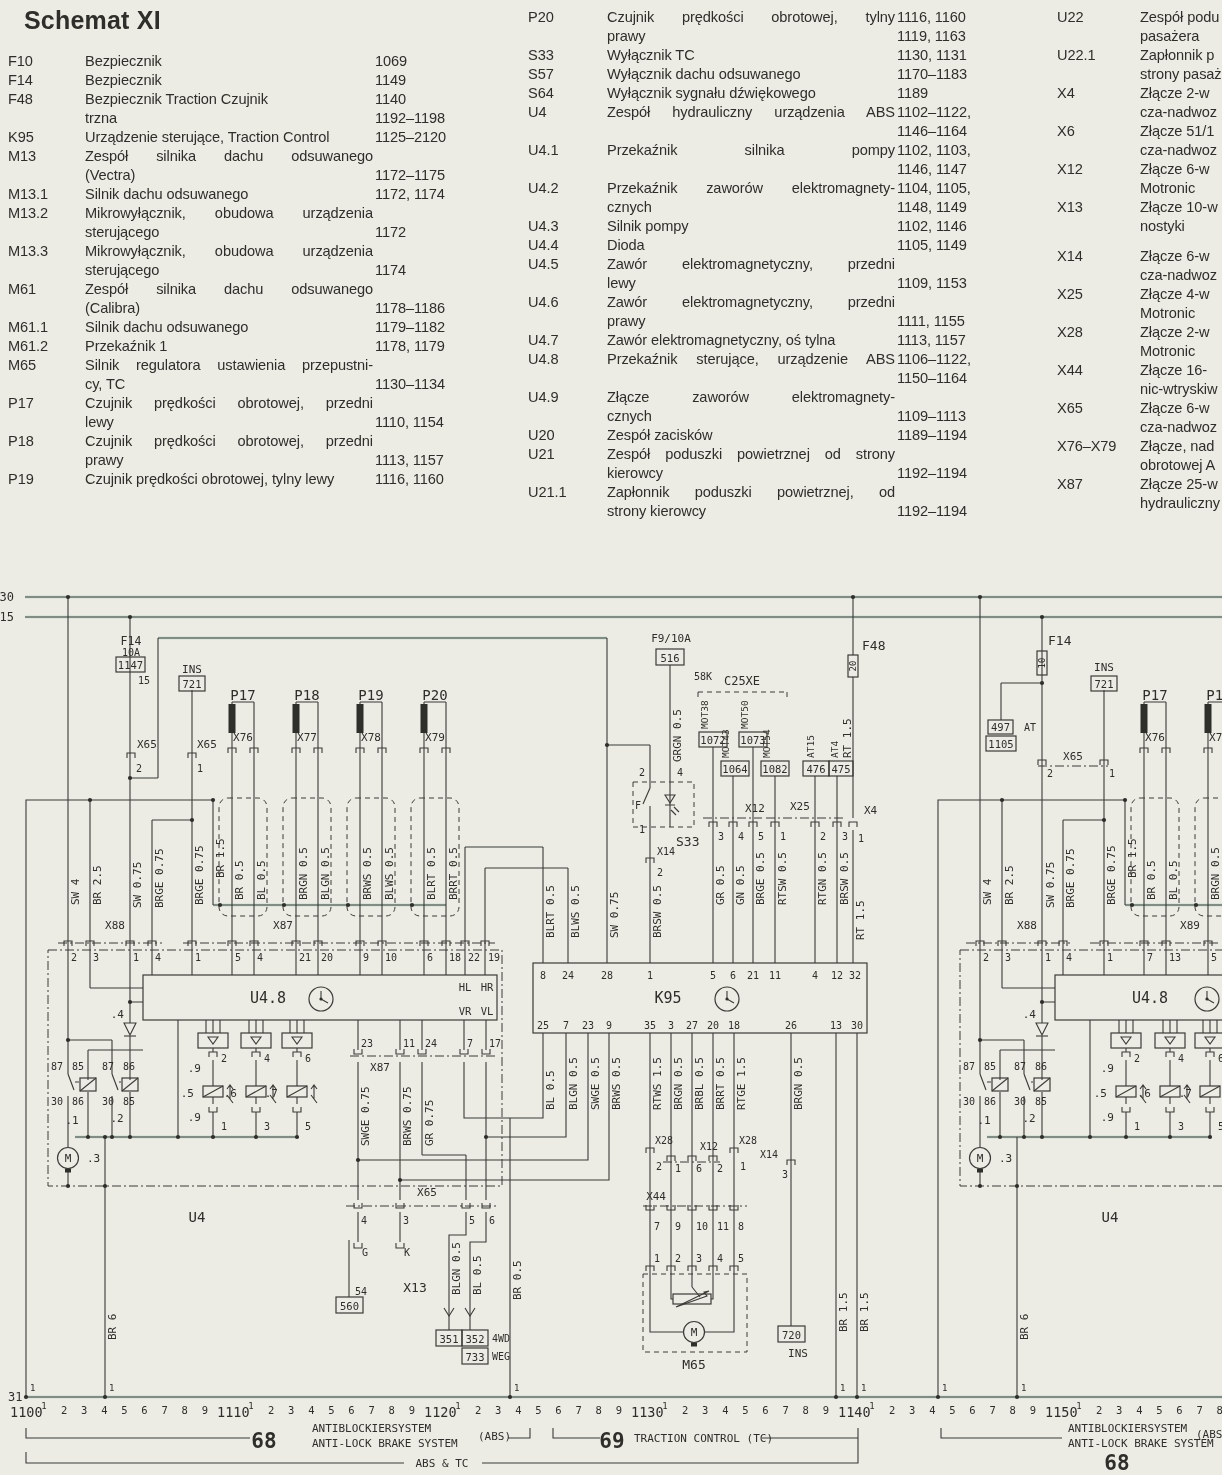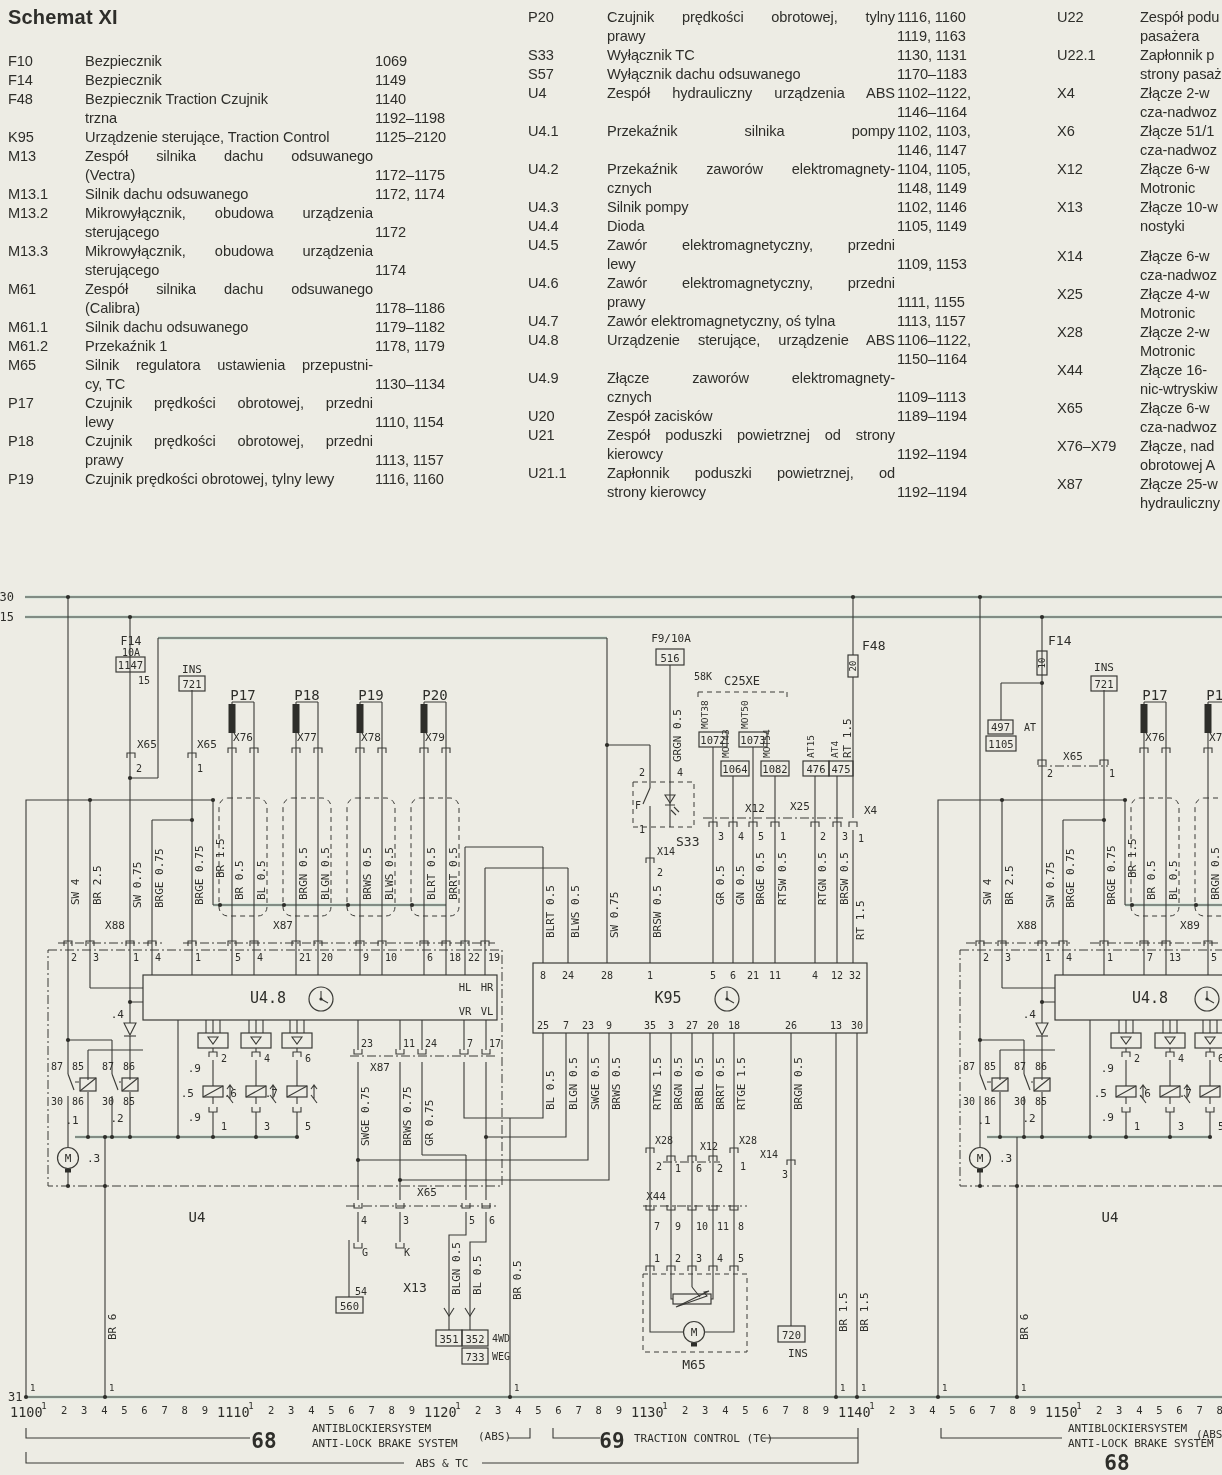--- a/index.html
+++ b/index.html
@@ -1,18 +1,18 @@
 <!DOCTYPE html>
 <html><head>
 <meta charset="utf-8">
 <style>
   html,body{margin:0;padding:0}
   body{width:1222px;height:1475px;position:relative;background:#edece4;overflow:hidden;
        font-family:"Liberation Sans",sans-serif;color:#2e2e2a}
-  #title{position:absolute;left:8px;top:6px;font-size:20px;font-weight:bold;letter-spacing:.2px}
+  #title{position:absolute;left:24px;top:6px;font-size:25px;font-weight:bold;letter-spacing:.2px}
   .lcol{position:absolute;font-size:14.6px;line-height:19px;letter-spacing:-.1px}
   .c0{left:8px;top:52px;width:470px}
   .c1{left:528px;top:8px;width:500px}
   .c2{left:1057px;top:8px;width:300px}
   .lrow{display:flex;height:19px;white-space:nowrap}
   .lcode{flex:0 0 77px}
   .c1 .lcode{flex:0 0 79px}
   .c2 .lcode{flex:0 0 83px}
   .ldesc{flex:0 0 288px;overflow:visible}
   .c2 .ldesc{flex:0 0 200px}
@@ -164,20 +164,25 @@
         <span class="lcode">S33</span>
         <span class="ldesc">Wyłącznik TC</span>
         <span class="lnum">1130, 1131</span>
       </div>
       <div class="lrow">
         <span class="lcode">S57</span>
         <span class="ldesc">Wyłącznik dachu odsuwanego</span>
         <span class="lnum">1170–1183</span>
       </div>
       <div class="lrow">
+        <span class="lcode">S64</span>
+        <span class="ldesc">Wyłącznik sygnału dźwiękowego</span>
+        <span class="lnum">1189</span>
+      </div>
+      <div class="lrow">
         <span class="lcode">U4</span>
         <span class="ldesc jline">Zespół hydrauliczny urządzenia ABS</span>
         <span class="lnum">1102–1122,</span>
       </div>
       <div class="lrow">
         <span class="lcode"></span>
         <span class="ldesc"></span>
         <span class="lnum">1146–1164</span>
       </div>
       <div class="lrow">
@@ -230,21 +235,21 @@
         <span class="ldesc">prawy</span>
         <span class="lnum">1111, 1155</span>
       </div>
       <div class="lrow">
         <span class="lcode">U4.7</span>
         <span class="ldesc">Zawór elektromagnetyczny, oś tylna</span>
         <span class="lnum">1113, 1157</span>
       </div>
       <div class="lrow">
         <span class="lcode">U4.8</span>
-        <span class="ldesc jline">Urządzenie sterujące, urządzenie ABS</span>
+        <span class="ldesc jline">Przekaźnik sterujące, urządzenie ABS</span>
         <span class="lnum">1106–1122,</span>
       </div>
       <div class="lrow">
         <span class="lcode"></span>
         <span class="ldesc"></span>
         <span class="lnum">1150–1164</span>
       </div>
       <div class="lrow">
         <span class="lcode">U4.9</span>
         <span class="ldesc jline">Złącze zaworów elektromagnety-</span>

